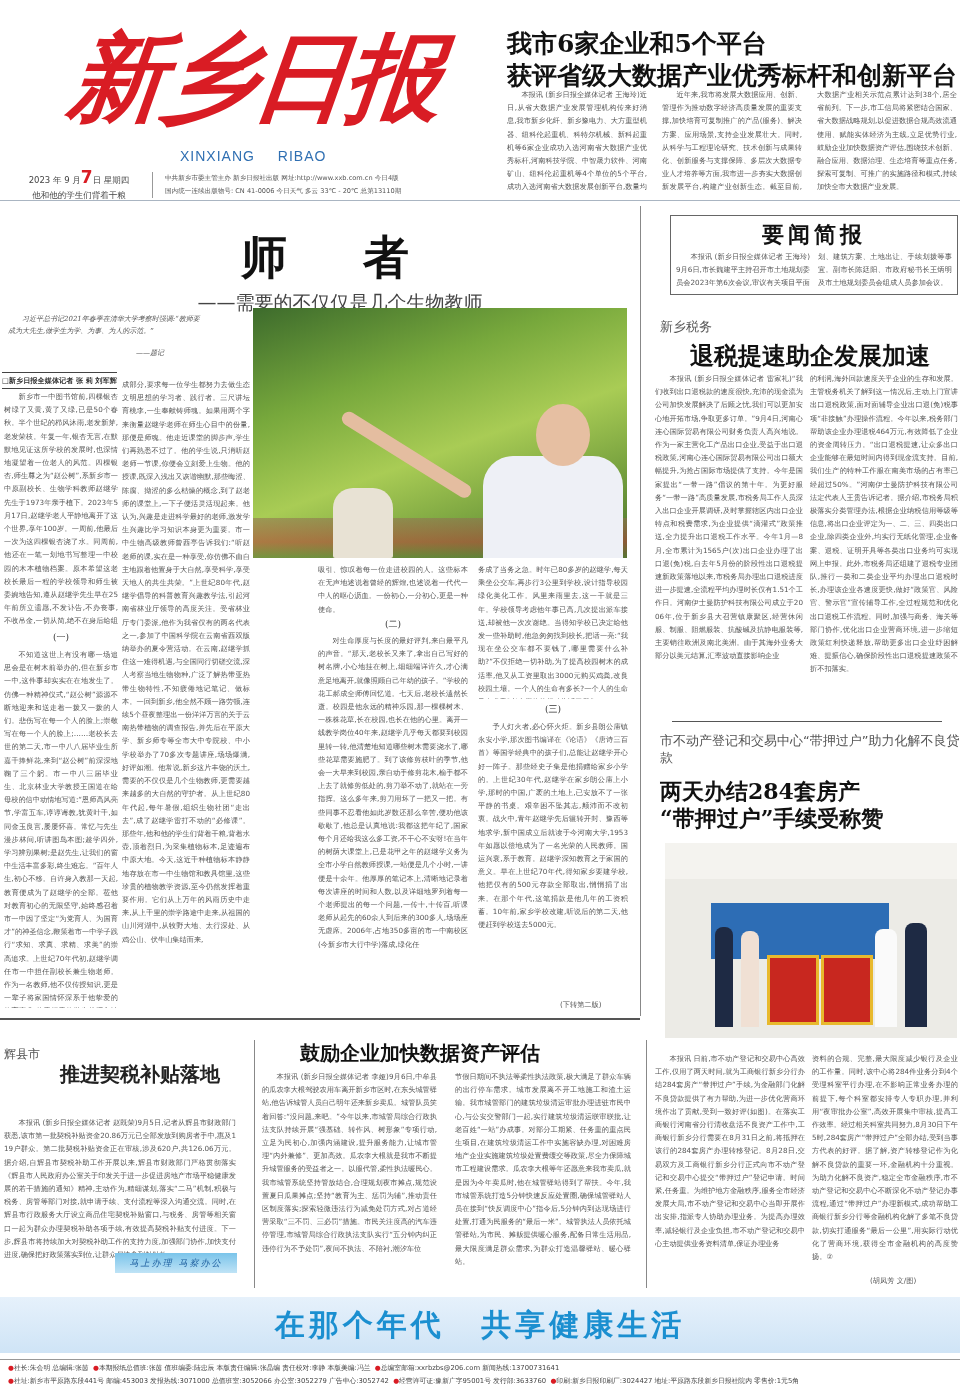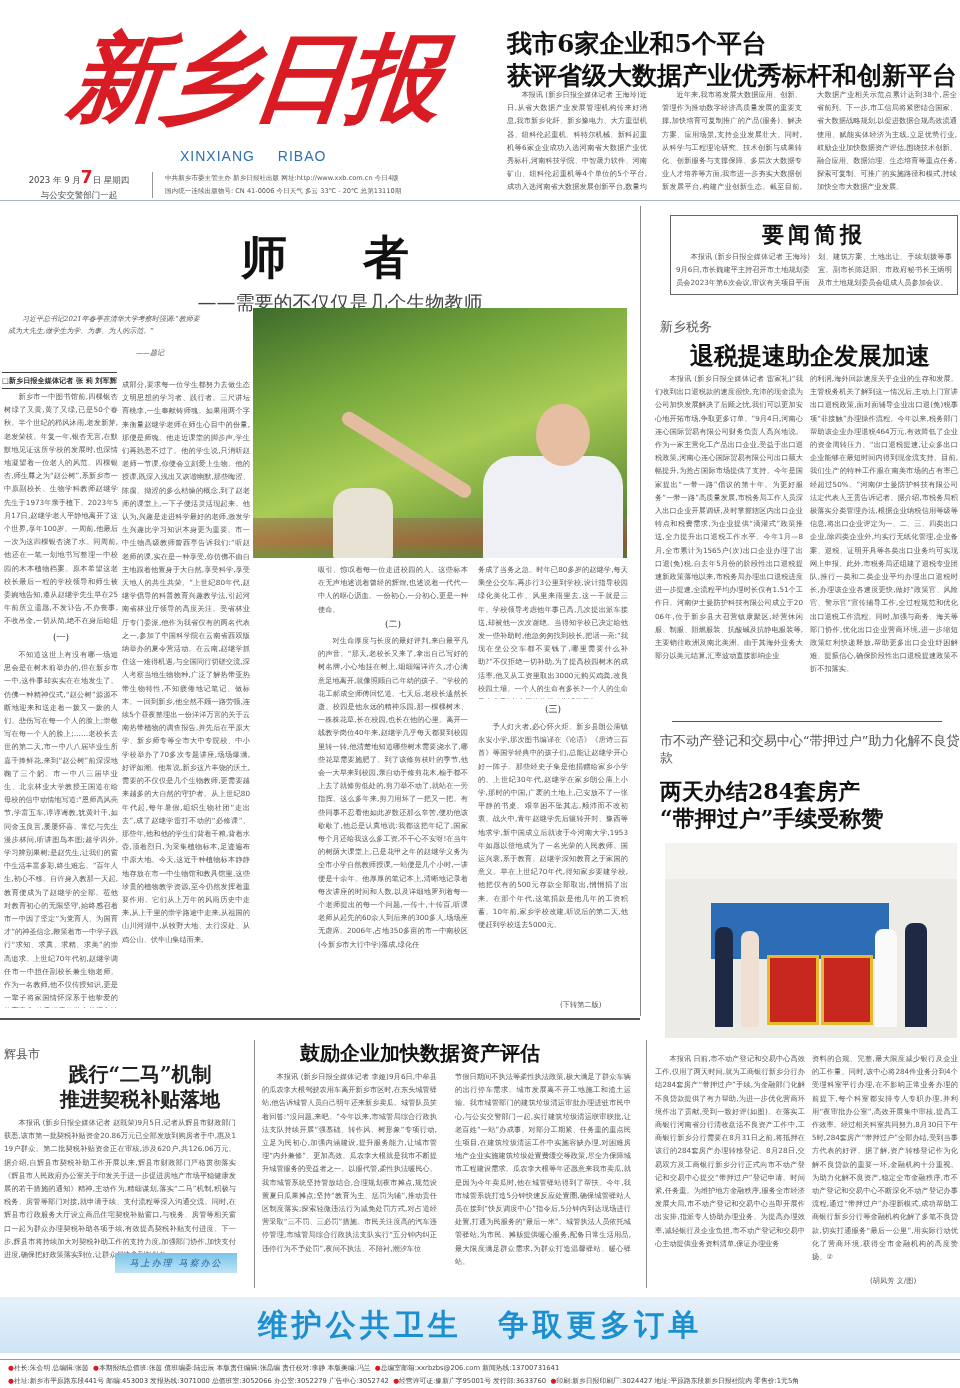--- a/index.html
+++ b/index.html
@@ -25,21 +25,21 @@
   .footer .dot{color:#d91c24;}
   .slogan{left:115px;top:1253px;width:122px;height:20px;background:linear-gradient(#7ac4ea,#bfe3f6);font-family:"DejaVu Serif",serif;font-style:italic;font-size:9px;color:#1b5c9d;text-align:center;line-height:20px;letter-spacing:2px;}
 </style>
 </head>
 <body>
 
 <div class="abs masthead-logo">新乡日报</div>
 <div class="abs pinyin">XINXIANG  RIBAO</div>
 <div class="abs dateline">
   <div><span>2023 年 9 月</span><span class="big">7</span><span>日 星期四</span></div>
-  <div>与公安交警部门一起</div>
+  <div>他和他的学生们背着干粮</div>
 </div>
 <div class="abs pubinfo">
   <div>中共新乡市委主管主办  新乡日报社出版  网址:http://www.xxb.com.cn  今日4版</div>
   <div>国内统一连续出版物号: CN 41-0006  今日天气 多云 33℃ - 20℃  总第13110期</div>
 </div>
 
 <div class="abs lead-title">
   <div>我市6家企业和5个平台</div>
   <div>获评省级大数据产业优秀标杆和创新平台</div>
 </div>
@@ -144,42 +144,41 @@
 <div class="abs body-text" style="left:655px;top:1052px;width:150px;height:236px;">
     <p>本报讯 日前,市不动产登记和交易中心高效工作,仅用了两天时间,就为工商银行新乡分行办结284套房产“带押过户”手续,为金融部门化解不良贷款提供了有力帮助,为进一步优化营商环境作出了贡献,受到一致好评(如图)。在落实工商银行河南省分行清收盘活不良资产工作中,工商银行新乡分行需要在8月31日之前,将抵押在该行的284套房产办理转移登记。8月28日,交易双方及工商银行新乡分行正式向市不动产登记和交易中心提交“带押过户”登记申请。时间紧,任务重。为维护地方金融秩序,服务全市经济发展大局,市不动产登记和交易中心当即开展作出安排,指派专人协助办理业务。为提高办理效率,减轻银行及企业负担,市不动产登记和交易中心主动提供业务资料清单,保证办理业务</p>
   </div>
 <div class="abs body-text" style="left:812px;top:1052px;width:146px;height:224px;">
     <p style="text-indent:0">资料的合规、完整,最大限度减少银行及企业的工作量。同时,该中心将284件业务分到4个受理科室平行办理,在不影响正常业务办理的前提下,每个科室都安排专人专职办理,并利用“夜审批办公室”,高效开展集中审核,提高工作效率。经过相关科室共同努力,8月30日下午5时,284套房产“带押过户”全部办结,受到当事方代表的好评。据了解,资产转移登记作为化解不良贷款的重要一环,金融机构十分重视。为助力化解不良资产,稳定全市金融秩序,市不动产登记和交易中心不断深化不动产登记办事流程,通过“带押过户”办理新模式,成功帮助工商银行新乡分行等金融机构化解了多笔不良贷款,切实打通服务“最后一公里”,用实际行动优化了营商环境,获得全市金融机构的高度赞扬。②</p>
   </div>
 <div class="abs" style="left:870px;top:1276px;font-family:'DejaVu Sans',sans-serif;font-size:7.2px;color:#555;">(胡凤芳 文/图)</div>
 
 <div class="abs kicker" style="left:4px;top:1046px;font-size:12px;">辉县市</div>
 <div class="abs" style="left:20px;top:1062px;width:240px;text-align:center;font-weight:bold;font-size:20px;line-height:25px;color:#222;">
-  <div>践行“二马”机制</div>
   <div>推进契税补贴落地</div>
 </div>
 <div class="abs body-text" style="left:4px;top:1116px;width:232px;height:170px;">
     <p>本报讯 (新乡日报全媒体记者 赵既荣)9月5日,记者从辉县市财政部门获悉,该市第一批契税补贴资金20.86万元已全部发放到购房者手中,惠及119户群众。第二批契税补贴资金正在审核,涉及620户,共126.06万元。据介绍,自辉县市契税补助工作开展以来,辉县市财政部门严格贯彻落实《辉县市人民政府办公室关于印发关于进一步促进房地产市场平稳健康发展的若干措施的通知》精神,主动作为,精细谋划,落实“二马”机制,积极与税务、房管等部门对接,就申请手续、支付流程等深入沟通交流。同时,在辉县市行政服务大厅设立商品住宅契税补贴窗口,与税务、房管等相关窗口一起为群众办理契税补助各项手续,有效提高契税补贴支付进度。下一步,辉县市将持续加大对契税补助工作的支持力度,加强部门协作,加快支付进度,确保把好政策落实到位,让群众尽快拿到补贴款。</p>
   </div>
 <div class="abs slogan">马上办理 马察办公</div>
 
 <div class="abs vline" style="left:254px;top:1040px;height:248px;"></div>
 
 <div class="abs" style="left:300px;top:1040px;width:340px;text-align:left;font-weight:bold;font-size:20px;color:#111;">鼓励企业加快数据资产评估</div>
 <div class="abs body-text" style="left:262px;top:1070px;width:175px;height:218px;">
     <p>本报讯 (新乡日报全媒体记者 李娅)9月6日,中牟县的瓜农李大根驾驶农用车离开新乡市区时,在东头城管驿站,他告诉城管人员自己明年还来新乡卖瓜。城管队员笑着回答:“没问题,来吧。”今年以来,市城管局综合行政执法支队持续开展“强基础、转作风、树形象”专项行动,立足为民初心,加强内涵建设,提升服务能力,让城市管理“内外兼修”、更加高效。瓜农李大根就是我市不断提升城管服务的受益者之一。以服代管,柔性执法暖民心。我市城管系统坚持管放结合,合理规划夜市摊点,规范设置夏日瓜果摊点;坚持“教育为主、惩罚为辅”,推动责任区制度落实;探索轻微违法行为减免处罚方式,对占道经营采取“三不罚、三必罚”措施。市民关注度高的汽车违停管理,市城管局综合行政执法支队实行“五分钟内纠正违停行为不予处罚”,夜间不执法、不陪衬,潮汐车位</p>
   </div>
 <div class="abs body-text" style="left:455px;top:1070px;width:176px;height:218px;">
     <p style="text-indent:0">节假日期间不执法等柔性执法政策,极大满足了群众车辆的出行停车需求。城市发展离不开工地施工和渣土运输。我市城管部门的建筑垃圾清运审批办理进驻市民中心,与公安交警部门一起,实行建筑垃圾清运联审联批,让老百姓“一站”办成事。对部分工期紧、任务重的重点民生项目,在建筑垃圾清运工作中实施容缺办理,对困难房地产企业实施建筑垃圾处置费缓交等政策,尽全力保障城市工程建设需求。瓜农李大根等年还愿意来我市卖瓜,就是因为今年卖瓜时,他在城管驿站得到了帮扶。今年,我市城管系统打造5分钟快速反应处置圈,确保城管驿站人员在接到“快反调度中心”指令后,5分钟内到达现场进行处置,打通为民服务的“最后一米”。城管执法人员依托城管驿站,为市民、摊贩提供暖心服务,配备日常生活用品,最大限度满足群众需求,为群众打造温馨驿站、暖心驿站。</p>
   </div>
 
 <div class="abs vline" style="left:646px;top:1040px;height:248px;"></div>
 
 <div class="abs banner"></div>
-<div class="abs banner-text">维护公共卫生  争取更多订单</div>
+<div class="abs banner-text">在那个年代  共享健康生活</div>
 
 <div class="abs" style="left:0;top:1359px;width:960px;height:1px;background:#999;"></div>
 <div class="abs footer" style="top:1363px;">
   <span class="dot">●</span><span>社长:朱会明  总编辑:张茵</span>
   &nbsp;<span class="dot">●</span><span>本期报纸总值班:张茵  值班编委:陆忠辰  本版责任编辑:张晶编  责任校对:李静  本版美编:冯兰</span>
   &nbsp;<span class="dot">●</span><span>总编室邮箱:xxrbzbs@206.com  新闻热线:13700731641</span>
 </div>
 <div class="abs footer" style="top:1376px;">
   <span class="dot">●</span><span>社址:新乡市平原路东段441号  邮编:453003  发报热线:3071000  总值班室:3052066  办公室:3052279  广告中心:3052742</span>
   &nbsp;<span class="dot">●</span><span>经营许可证:豫新广字95001号  发行部:3633760</span>

